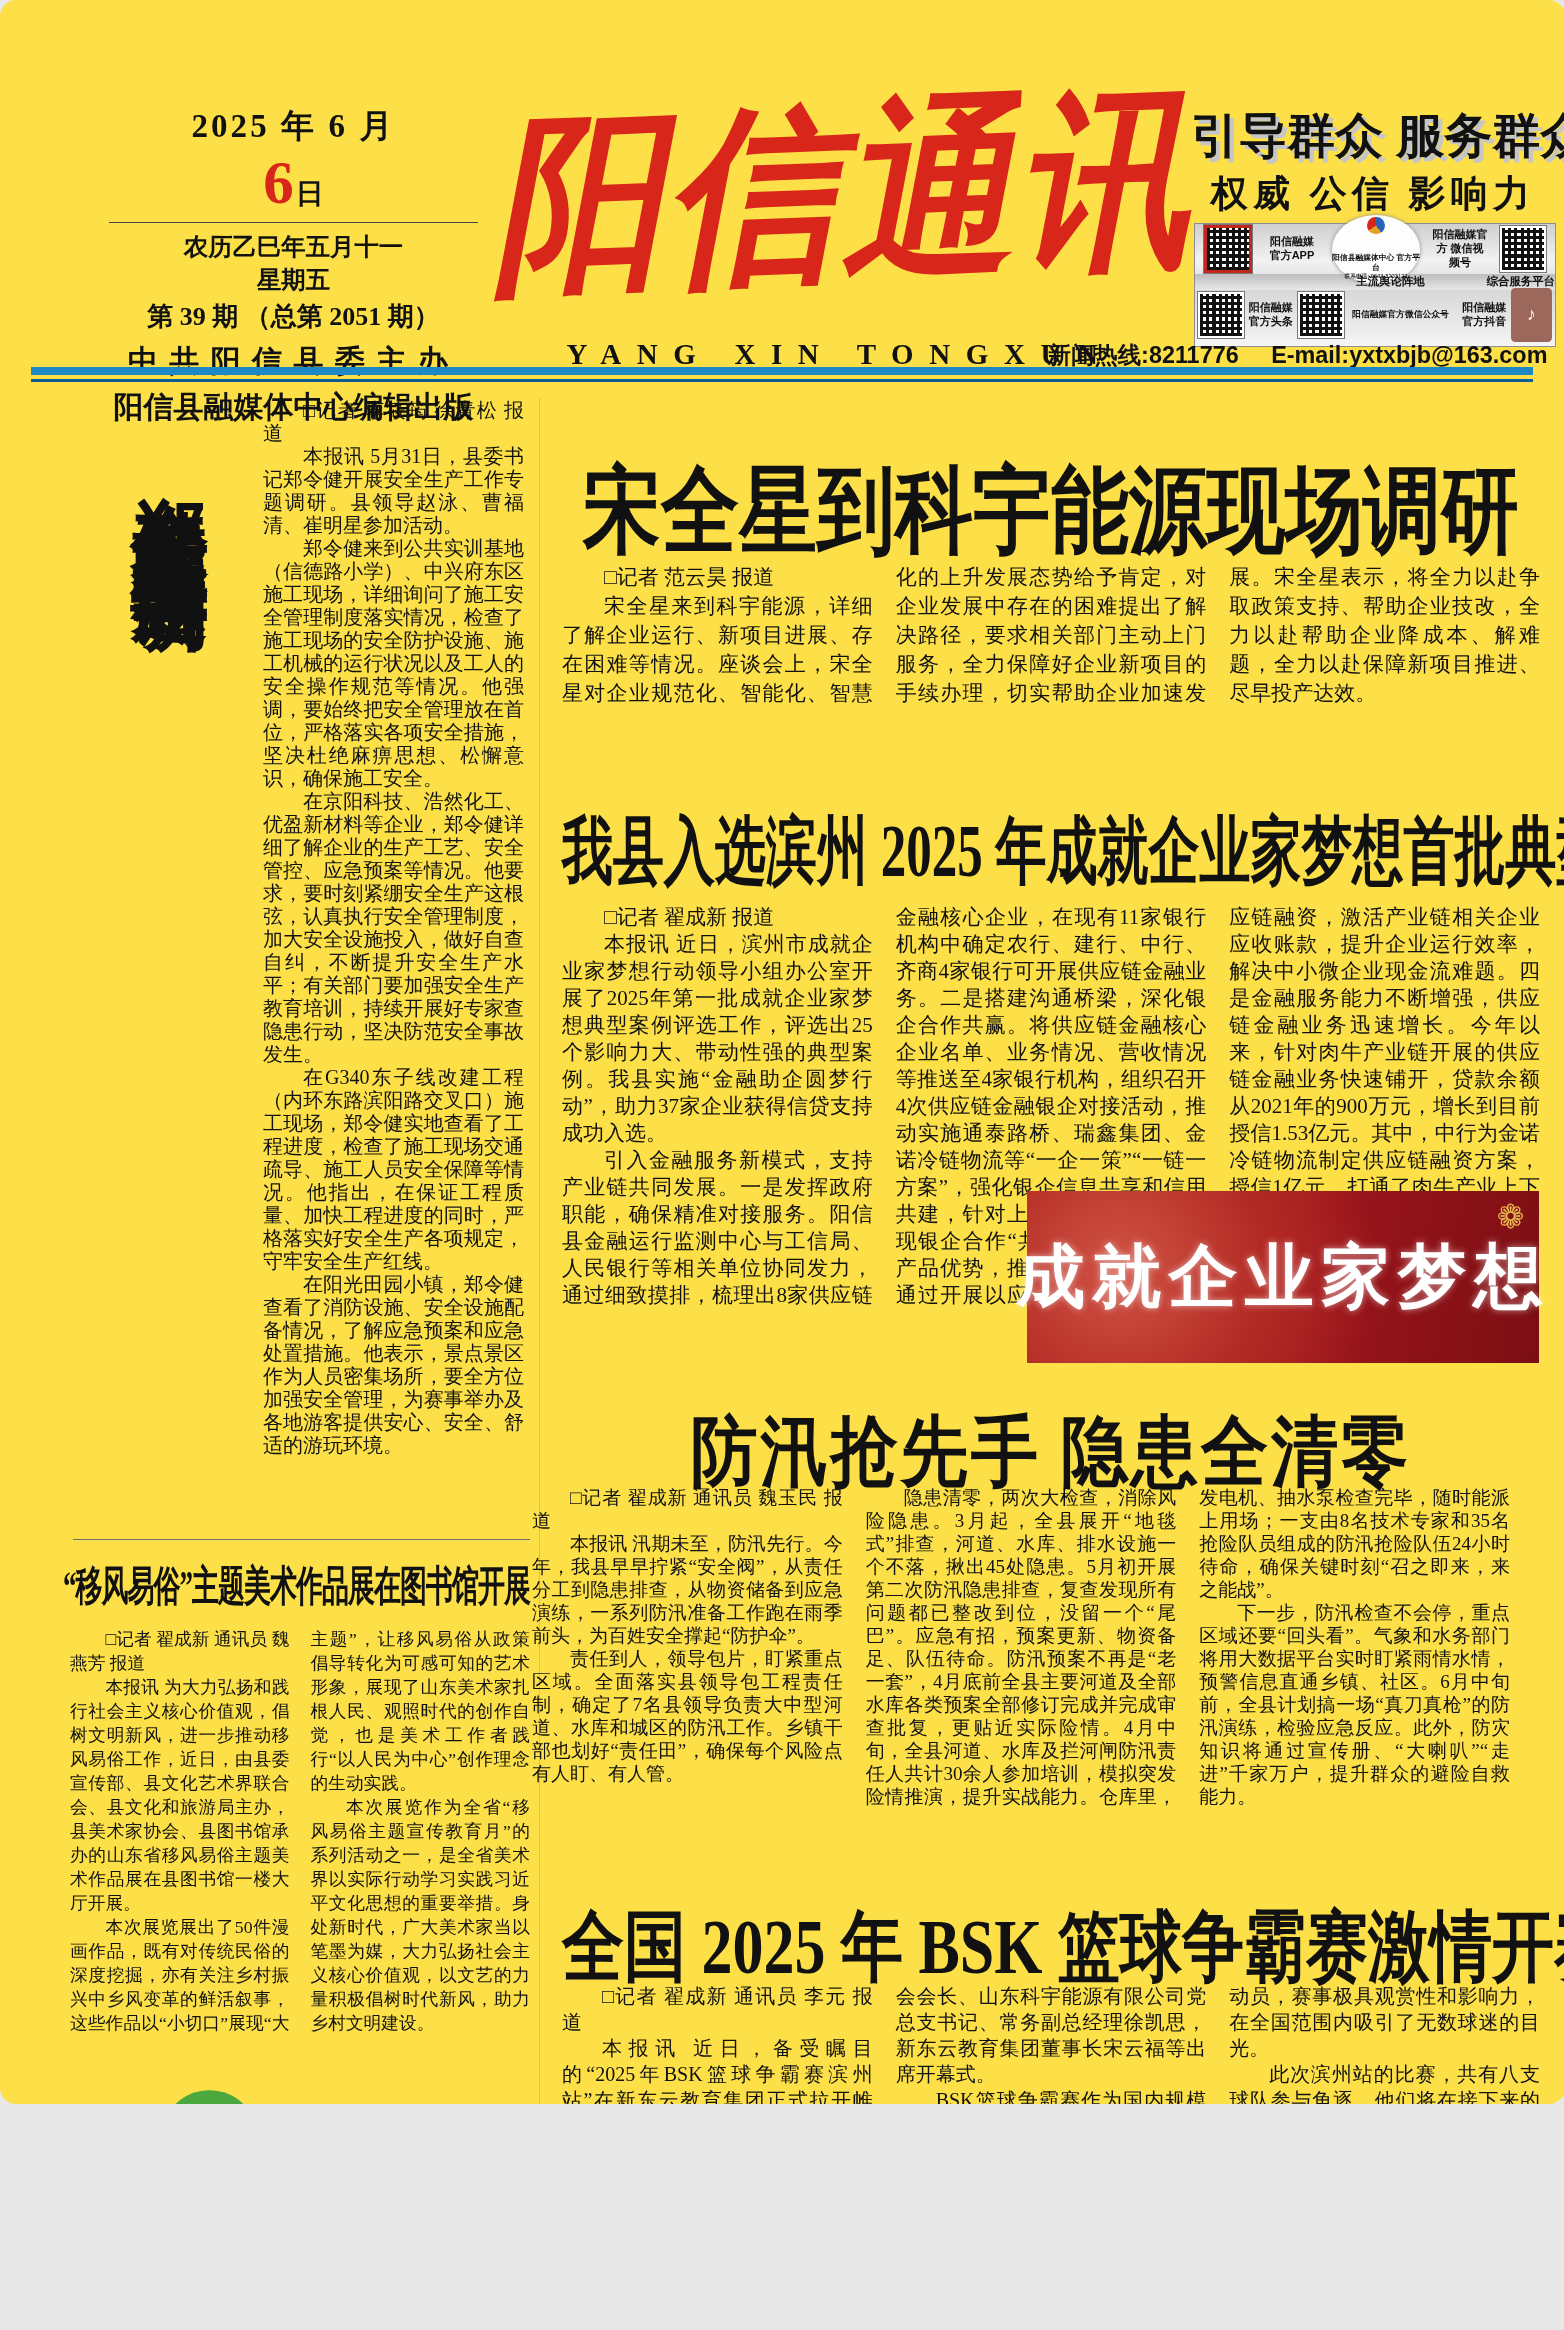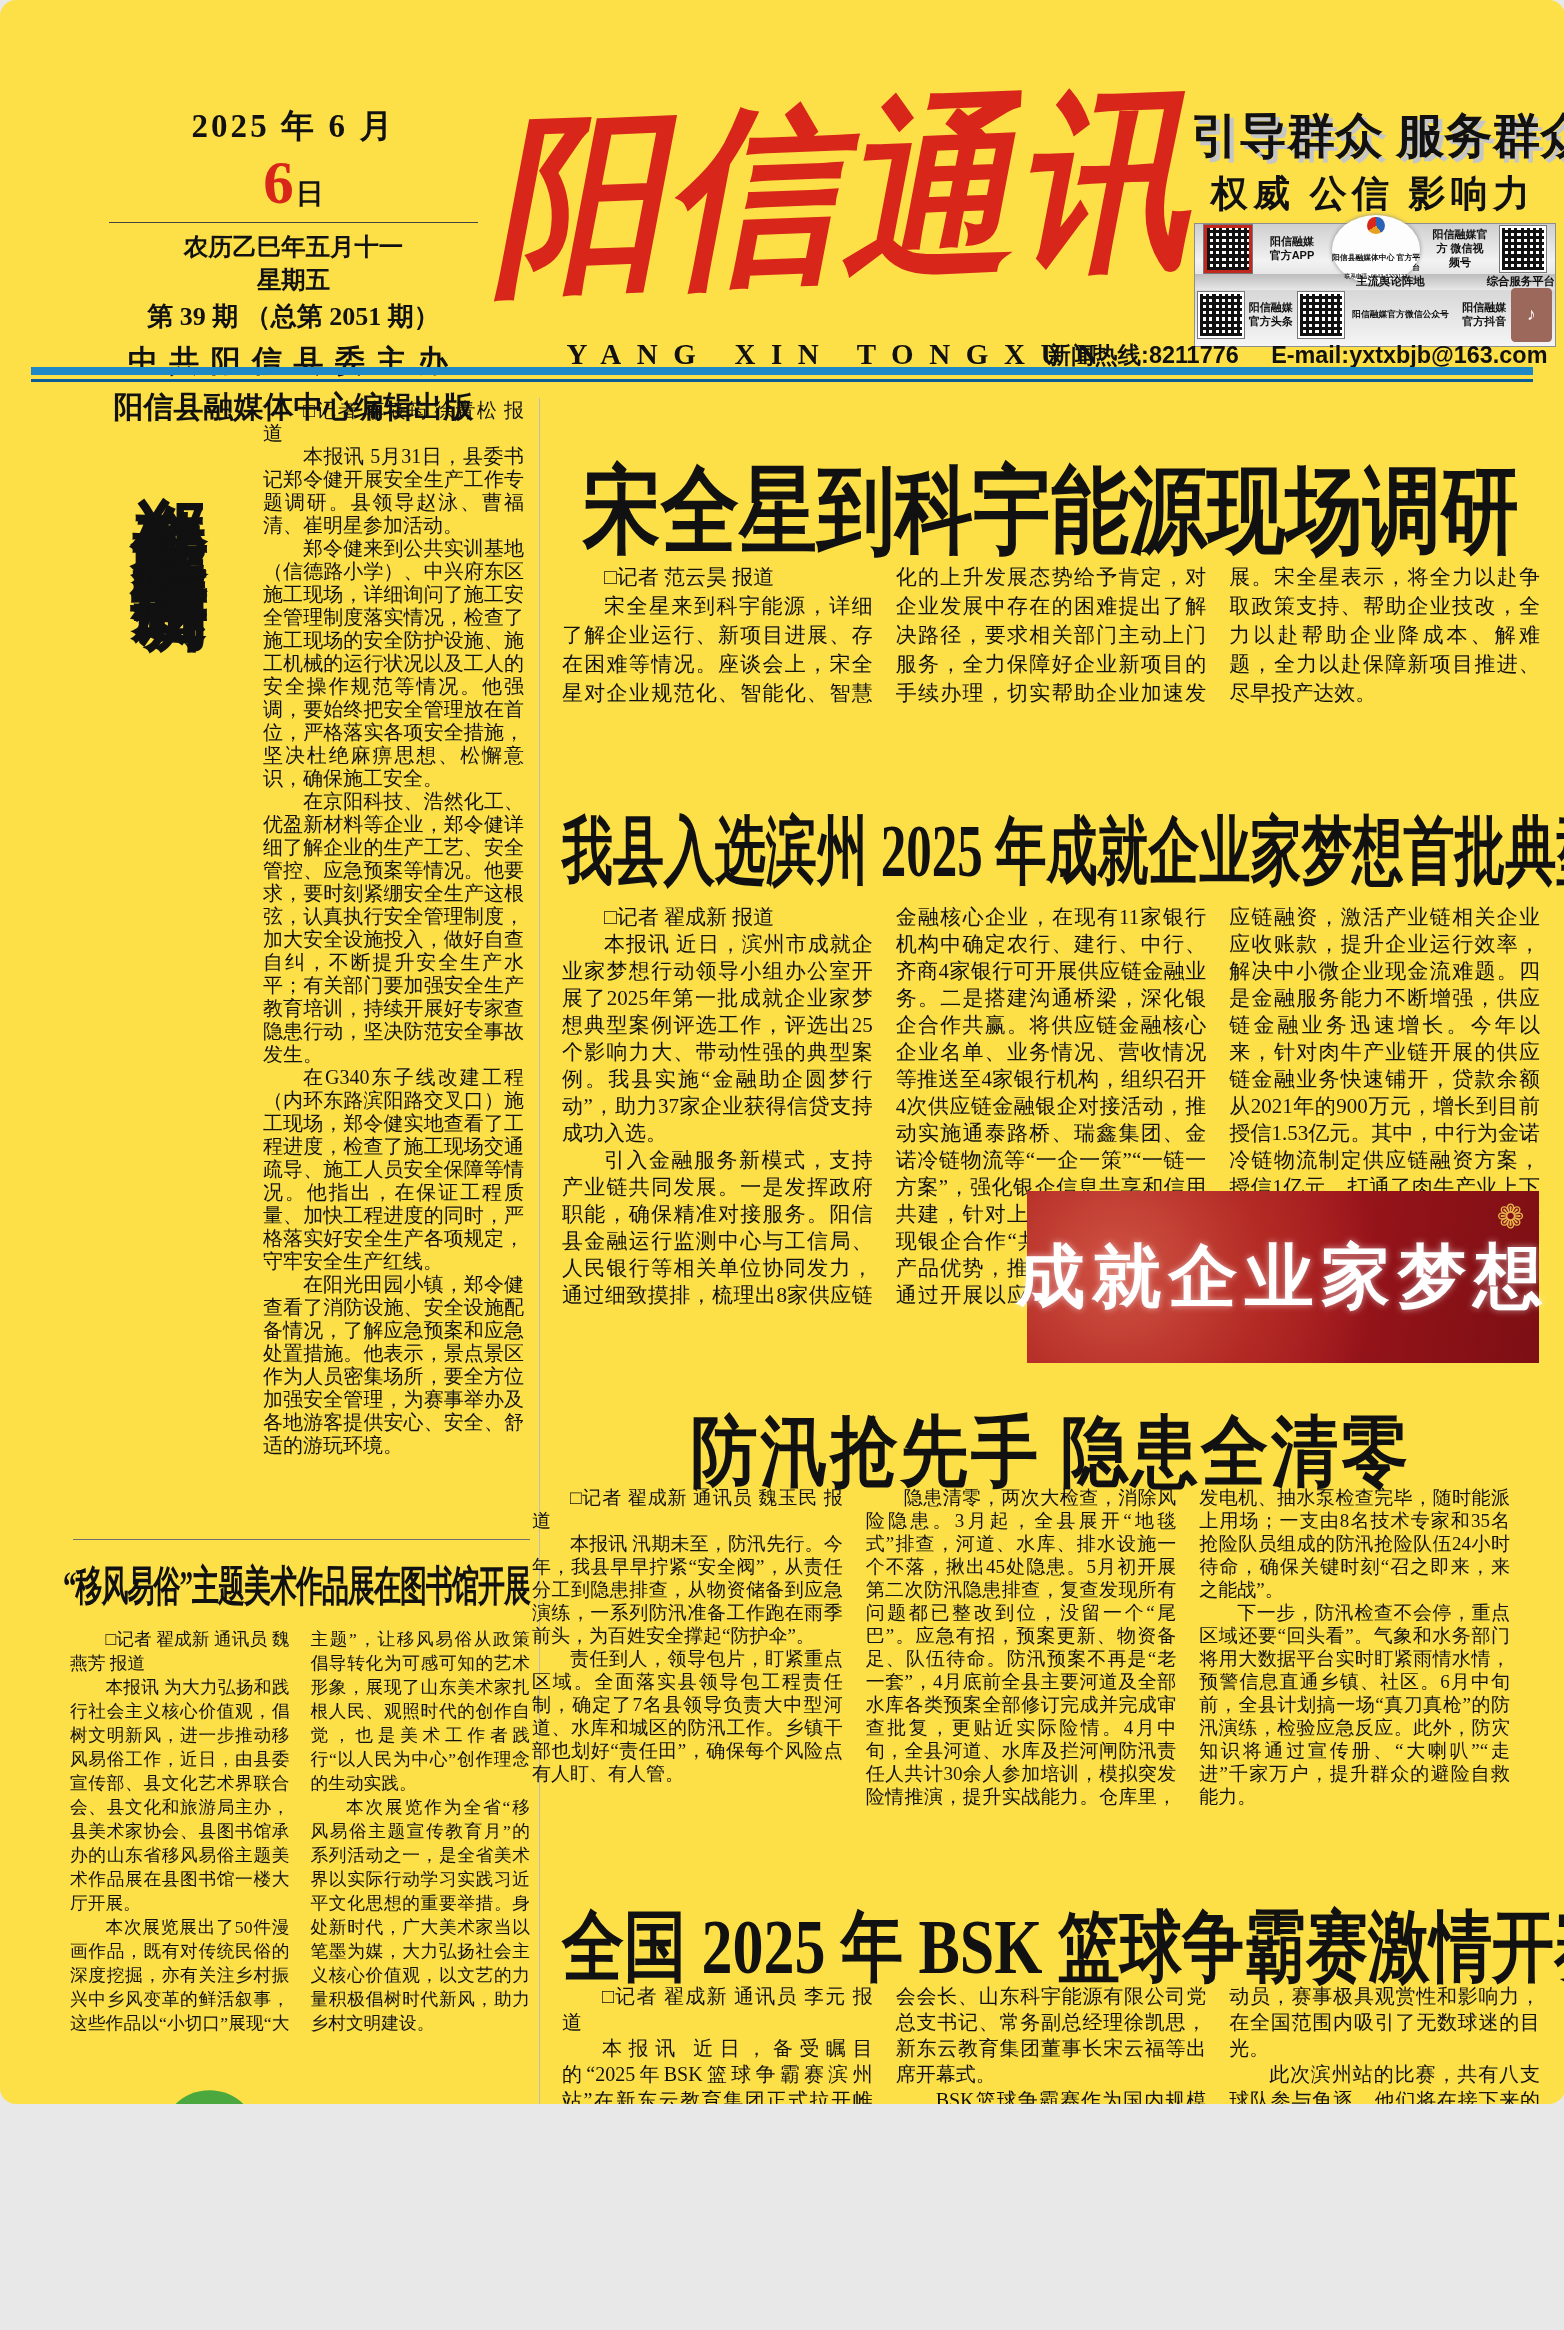--- a/index.html
+++ b/index.html
@@ -34,21 +34,21 @@
   .qr-row{display:flex;align-items:center;justify-content:space-around;height:50px;padding:0 3.1px;}
   .qr{width:42px;height:42px;flex:0 0 auto;border:2.1px solid #fff;outline:0.5px solid #777;
       background:repeating-linear-gradient(0deg,#111 0 3.1px,transparent 3.1px 6.2px),
                  repeating-linear-gradient(90deg,#111 0 3.1px,#fff 3.1px 6.2px);}
   .qr.red-frame{border:3.1px solid #c2271d;}
   .qr-label{font-size:11px;font-weight:700;width:57px;text-align:center;line-height:1.25;}
   .oval{width:88px;height:69px;border-radius:50%;background:#fdfdfd;box-shadow:0 0 4.2px #8a8a8a;
         display:flex;flex-direction:column;align-items:center;justify-content:center;flex:0 0 auto;}
   .oval-logo{width:17.7px;height:17.7px;border-radius:50%;
              background:conic-gradient(#2a62b8 0 40%,#e8a020 40% 65%,#d8261a 65% 100%);}
-  .oval-name{font-size:7.8px;font-weight:700;margin-top:19px;text-align:right;line-height:1.2;}
+  .oval-name{font-size:7.8px;font-weight:700;margin-top:19px;text-align:center;line-height:1.2;}
   .oval-phone{font-size:5.7px;font-weight:700;color:#333;margin-top:1.6px;}
   .qr-divider{height:15.6px;display:flex;align-items:center;justify-content:flex-end;gap:62px;
               background:linear-gradient(180deg,#bdbdbd,#e7e7e7);font-size:11.4px;font-weight:700;}
   .douyin-card{width:41px;height:54px;border-radius:4.2px;background:#9c685c;color:#fff;flex:0 0 auto;
                display:flex;flex-direction:column;align-items:center;justify-content:center;font-size:17.7px;}
   .hotline-row{left:1040px;top:339px;width:515px;font-size:23.4px;font-weight:700;white-space:nowrap;
                font-family:"Liberation Sans","DejaVu Sans",sans-serif;text-align:center;}
   .rule-blue-a{left:31px;top:367px;width:1502px;height:8.3px;background:#1e88c7;}
   .rule-blue-b{left:31px;top:379px;width:1502px;height:2.6px;background:#0d5d95;}
   

